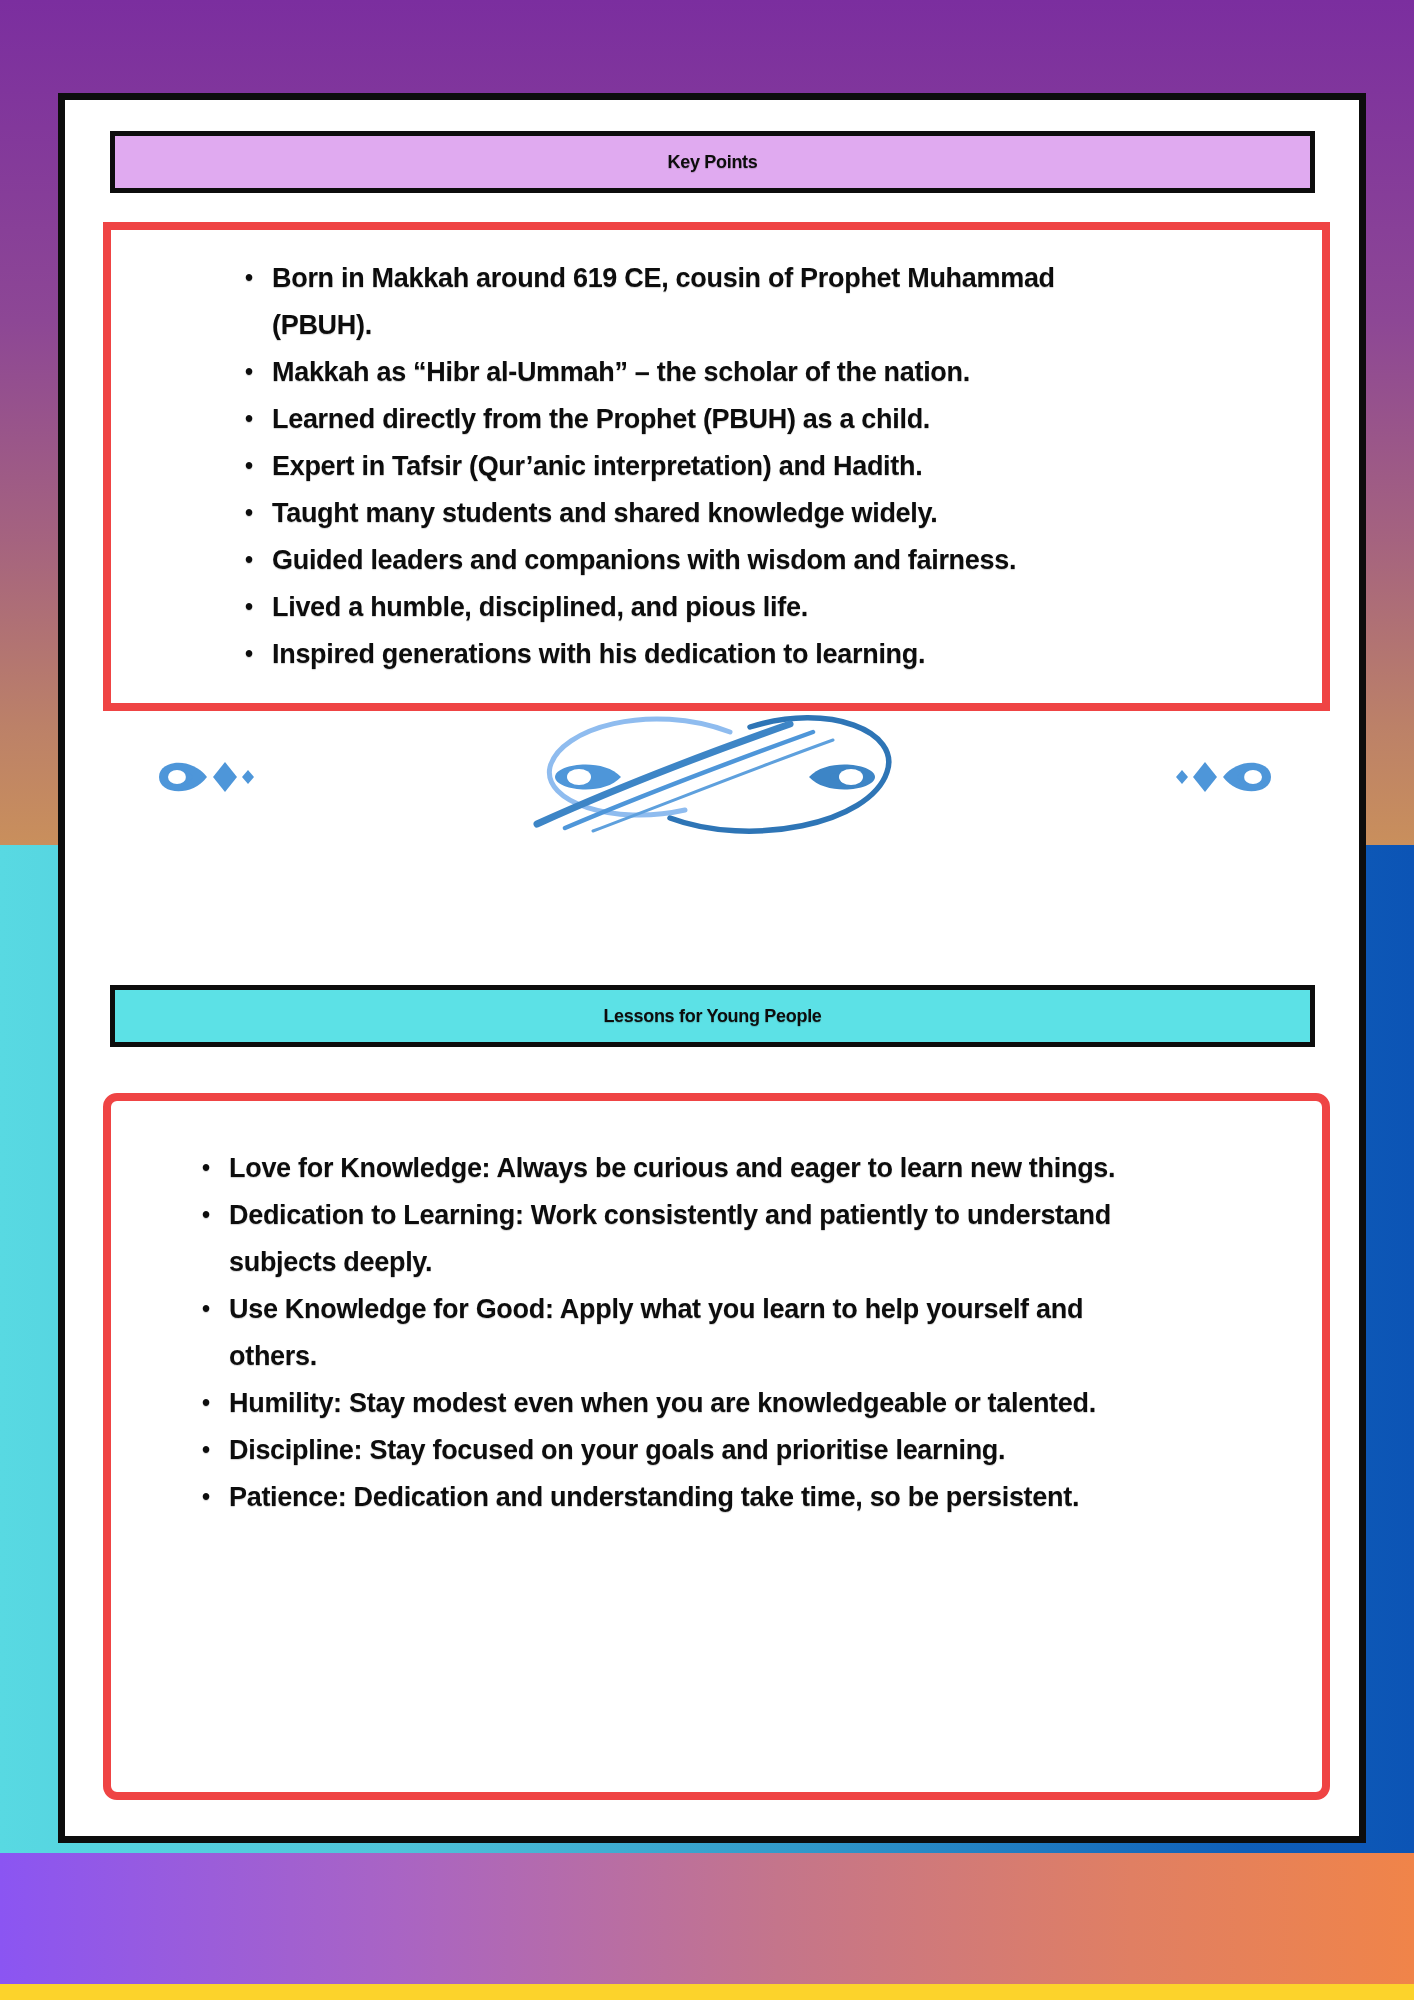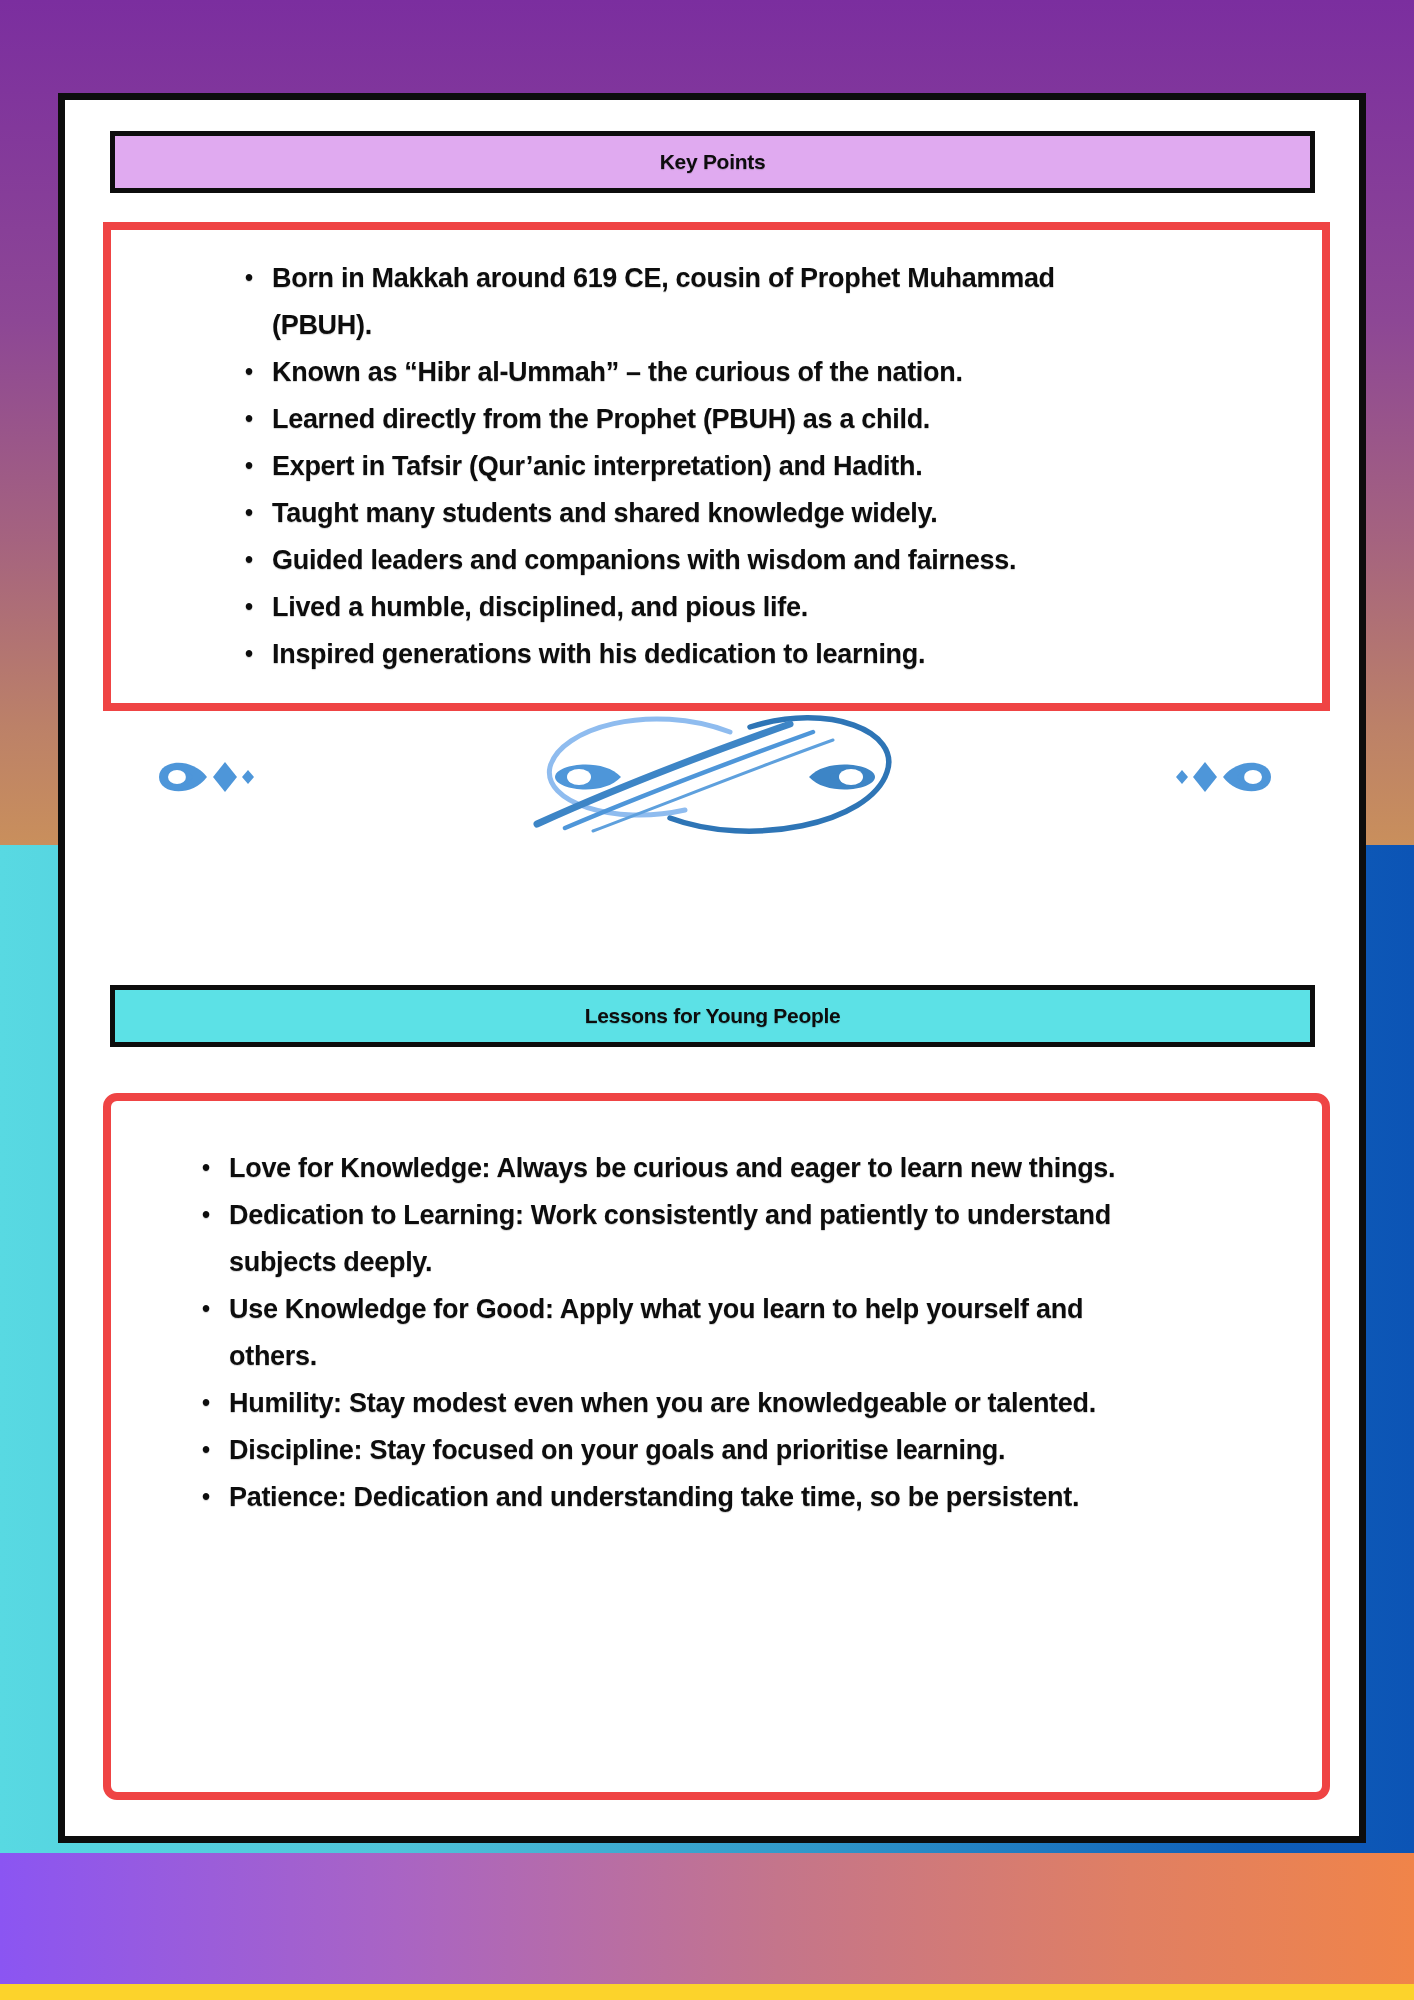--- a/index.html
+++ b/index.html
@@ -15,21 +15,21 @@
     background:linear-gradient(90deg,#58D9E2 0%,#4FC4DA 28%,#2F97CA 58%,#0F5FB9 88%,#0C54B5 100%);}
   .bg-band{position:absolute;left:0;top:1853px;width:1414px;height:131px;
     background:linear-gradient(90deg,#8B55F2 0%,#A964C4 28%,#C4758B 55%,#E07F63 80%,#F08449 100%);}
   .bg-gold{position:absolute;left:0;top:1984px;width:1414px;height:16px;background:#FCD32B;}
   
   .card{position:absolute;left:58px;top:93px;width:1308px;height:1750px;
     box-sizing:border-box;border:7px solid #0D0D0D;background:#ffffff;}
   
   .sec-header{position:absolute;left:110px;width:1205px;height:62px;box-sizing:border-box;
     border:5px solid #0D0D0D;display:flex;align-items:center;justify-content:center;}
-  .sec-header .sec-title{font-size:21px;font-weight:700;letter-spacing:-0.3px;color:#0D0D0D;
+  .sec-header .sec-title{font-size:18px;font-weight:700;letter-spacing:-0.3px;color:#0D0D0D;
     text-shadow:0 1px 1px rgba(0,0,0,0.18);}
   #hdr-keypoints{top:131px;}
   #hdr-lessons{top:985px;}
   
   .content-box{position:absolute;left:103px;width:1227px;box-sizing:border-box;
     border:8px solid #ef4444;background:#ffffff;}
   #box-keypoints{top:222px;height:489px;}
   #box-lessons{top:1093px;height:707px;border-radius:14px;}
   
   ul.blist{list-style:none;padding:0;font-size:27px;font-weight:700;color:#0D0D0D;
@@ -53,21 +53,21 @@
 
   <div class="card"></div>
 
   <div class="sec-header" id="hdr-keypoints" style="background-color: rgb(224, 170, 240);">
     <span class="sec-title">Key Points</span>
   </div>
 
   <div class="content-box" id="box-keypoints">
     <ul class="blist" id="list-keypoints">
         <li>Born in Makkah around 619 CE, cousin of Prophet Muhammad (PBUH).</li>
-        <li>Known as “Hibr al-Ummah” – the curious of the nation.</li>
+        <li>Makkah as “Hibr al-Ummah” – the scholar of the nation.</li>
         <li>Learned directly from the Prophet (PBUH) as a child.</li>
         <li>Expert in Tafsir (Qur’anic interpretation) and Hadith.</li>
         <li>Taught many students and shared knowledge widely.</li>
         <li>Guided leaders and companions with wisdom and fairness.</li>
         <li>Lived a humble, disciplined, and pious life.</li>
         <li>Inspired generations with his dedication to learning.</li>
       </ul>
   </div>
 
   <div class="divider-wrap">

